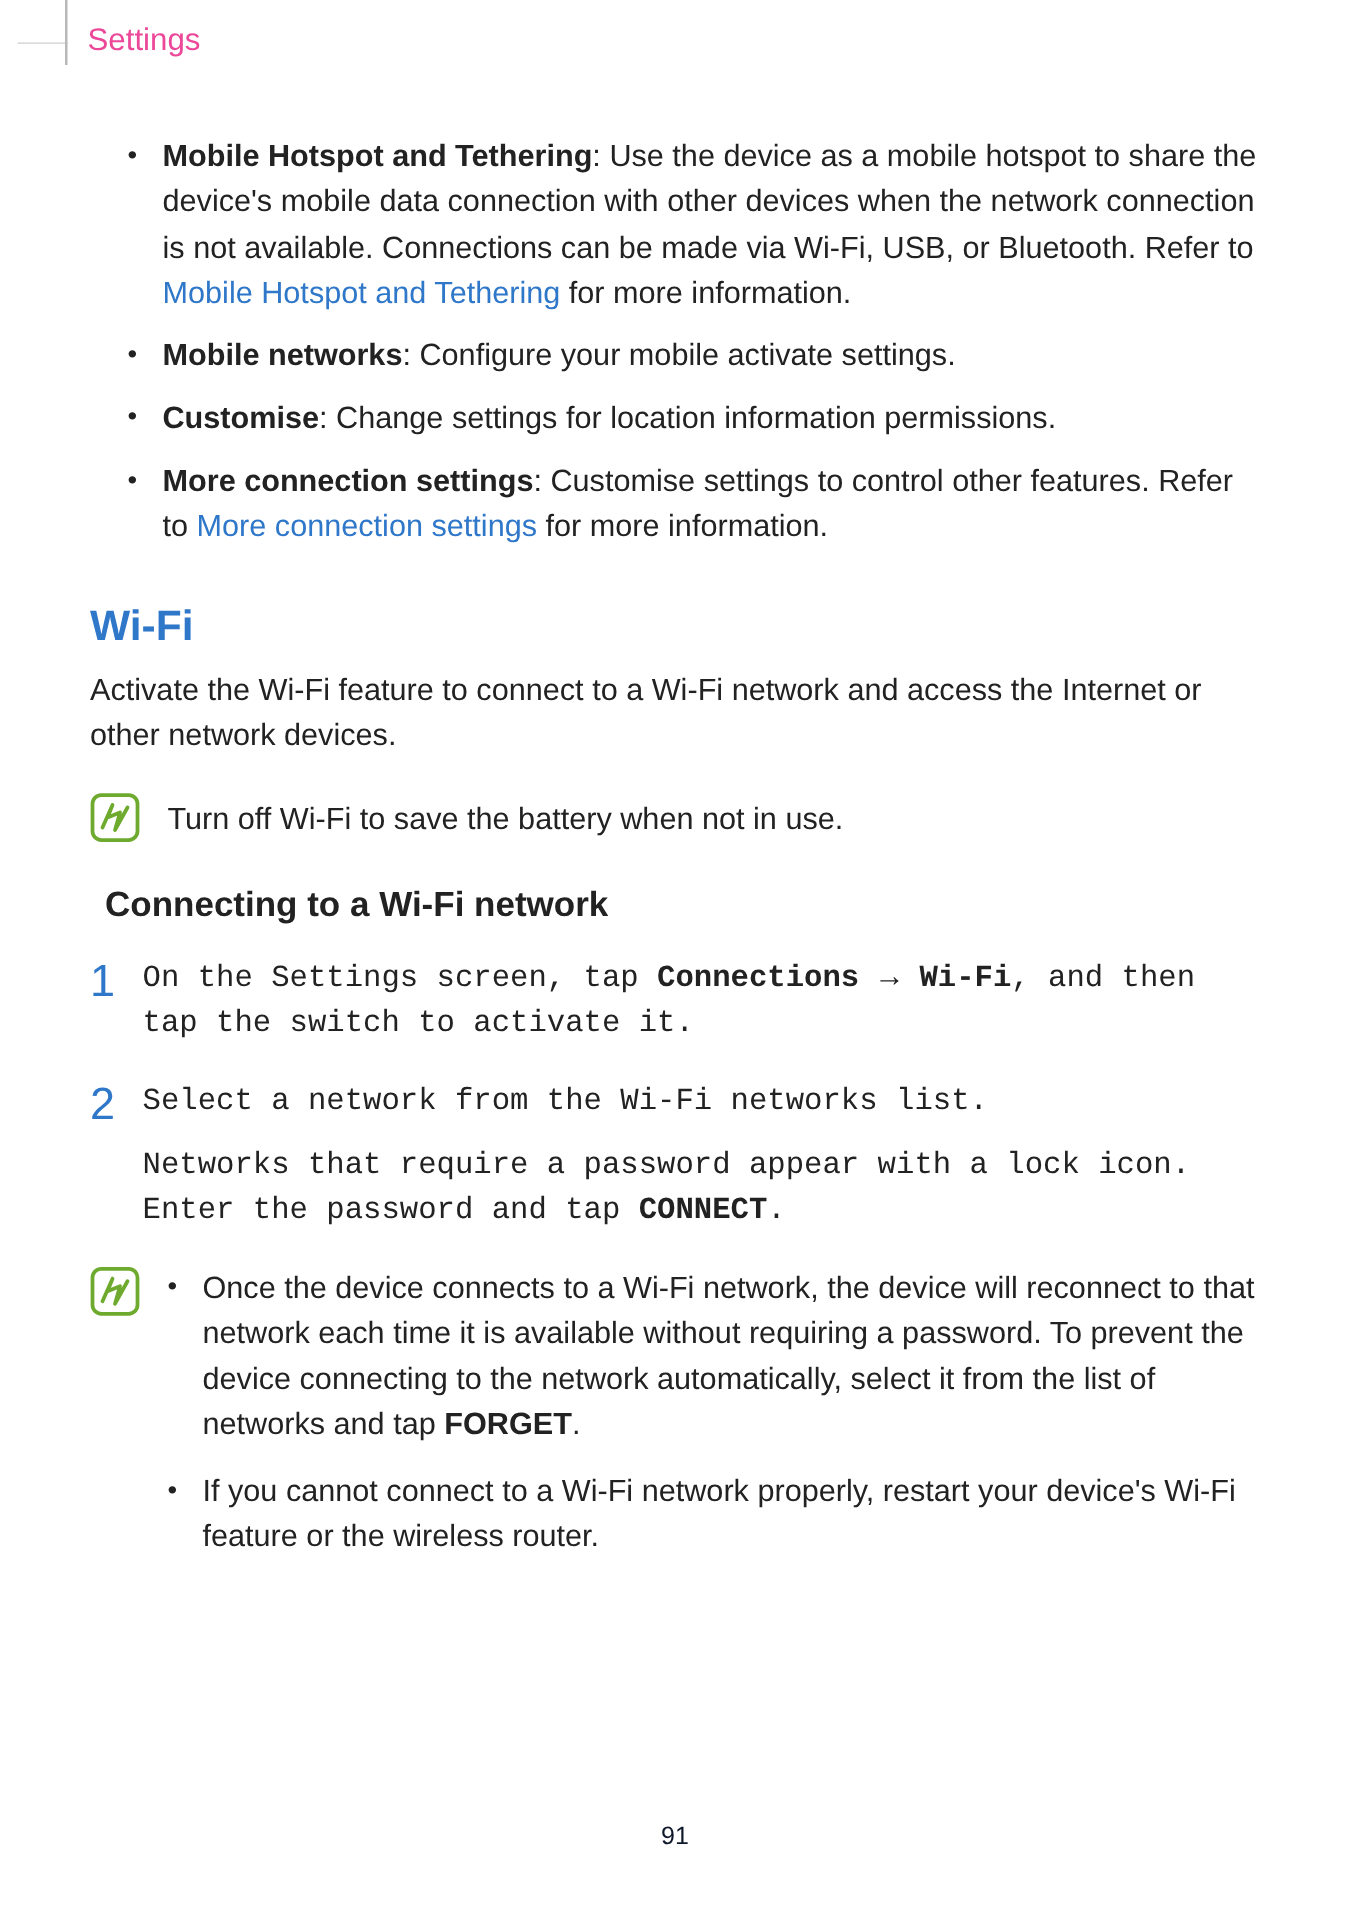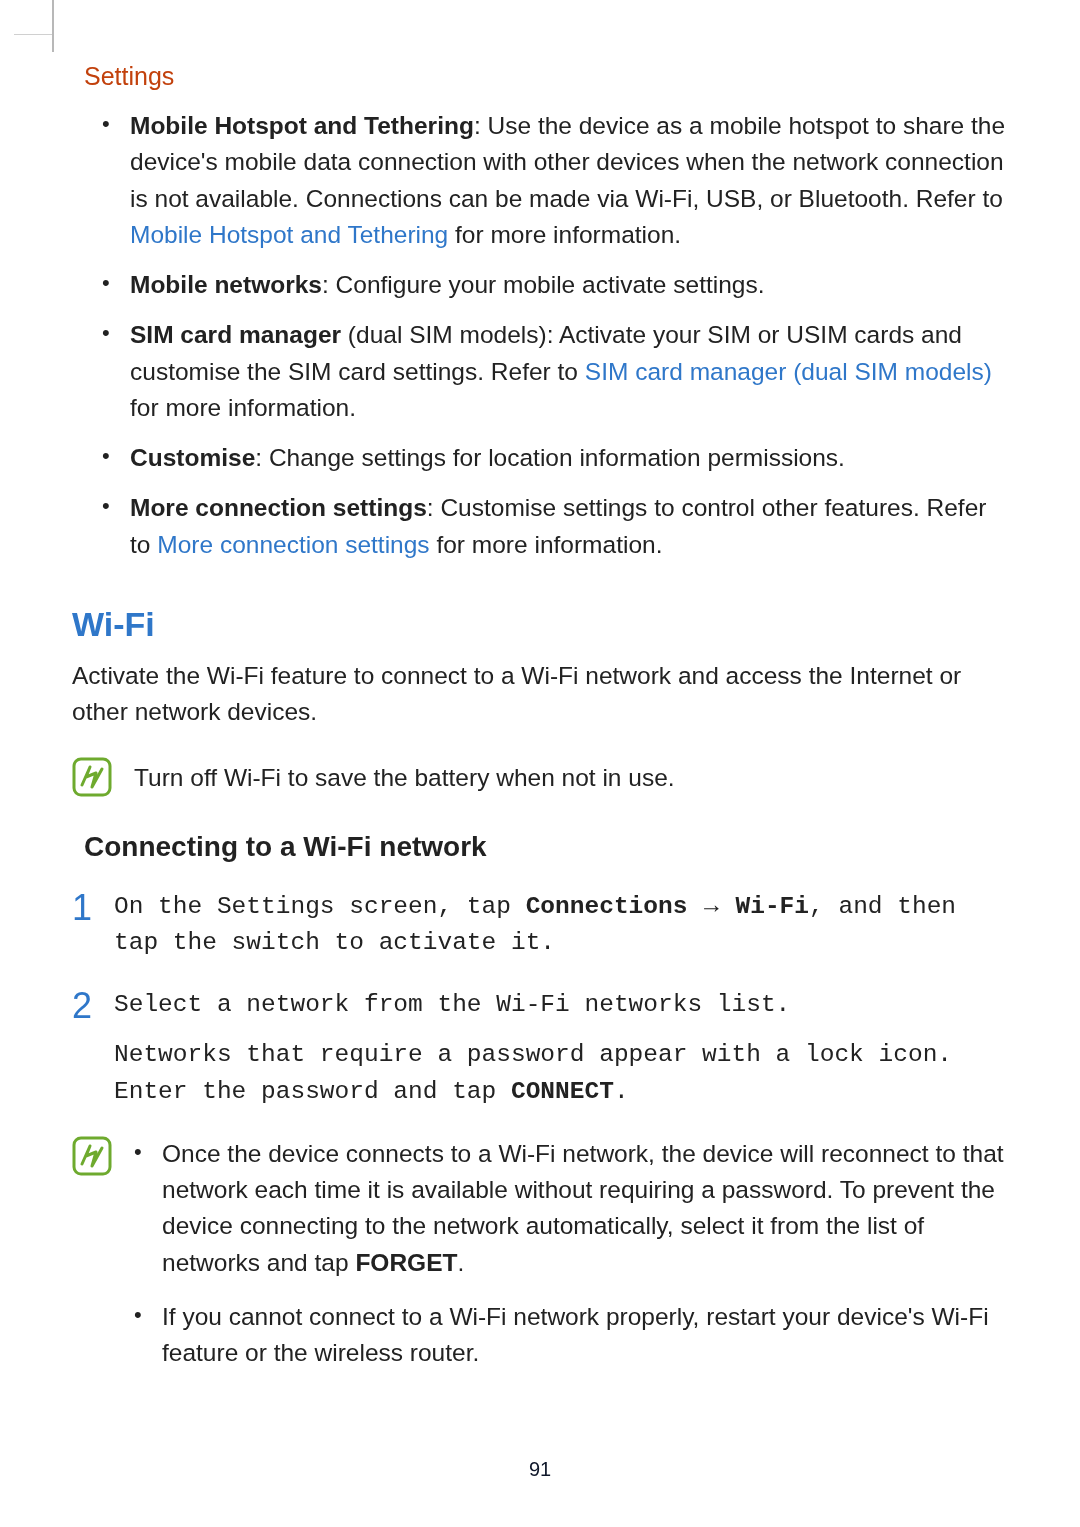--- a/index.html
+++ b/index.html
@@ -28,26 +28,25 @@
   .header-hbar {
     position: absolute;
     left: 14px;
     top: 34px;
     width: 40px;
     height: 1px;
     background: #d0d0d0;
   }
   .header-label {
     position: absolute;
-    left: 84px;
+    left: 70px;
     top: 18px;
     font-size: 25px;
-    color: #c2410c;
+    color: #ec4899;
     font-weight: 400;
-    margin-top: 44px;
   }
   .content {
     padding-top: 108px;
   }
   .bullets-outer {
     margin: 0;
     padding: 0 0 0 32px;
     list-style: none;
     font-size: 24.5px;
     line-height: 1.48;
@@ -180,23 +179,20 @@
   <div class="header-label">Settings</div>
 
   <div class="content">
 
     <ul class="bullets-outer">
       <li>
         <span class="bold">Mobile Hotspot and Tethering</span><span>: Use the device as a mobile hotspot to share the device's mobile data connection with other devices when the network connection is not available. Connections can be made via Wi-Fi, USB, or Bluetooth. Refer to </span><span class="link">Mobile Hotspot and Tethering</span><span> for more information.</span>
       </li>
       <li>
         <span class="bold">Mobile networks</span><span>: Configure your mobile activate settings.</span>
-      </li>
-      <li>
-        <span class="bold">SIM card manager</span><span> (dual SIM models): Activate your SIM or USIM cards and customise the SIM card settings. Refer to </span><span class="link">SIM card manager (dual SIM models)</span><span> for more information.</span>
       </li>
       <li>
         <span class="bold">Customise</span><span>: Change settings for location information permissions.</span>
       </li>
       <li>
         <span class="bold">More connection settings</span><span>: Customise settings to control other features. Refer to </span><span class="link">More connection settings</span><span> for more information.</span>
       </li>
     </ul>
 
     <h2 class="section">Wi-Fi</h2>

